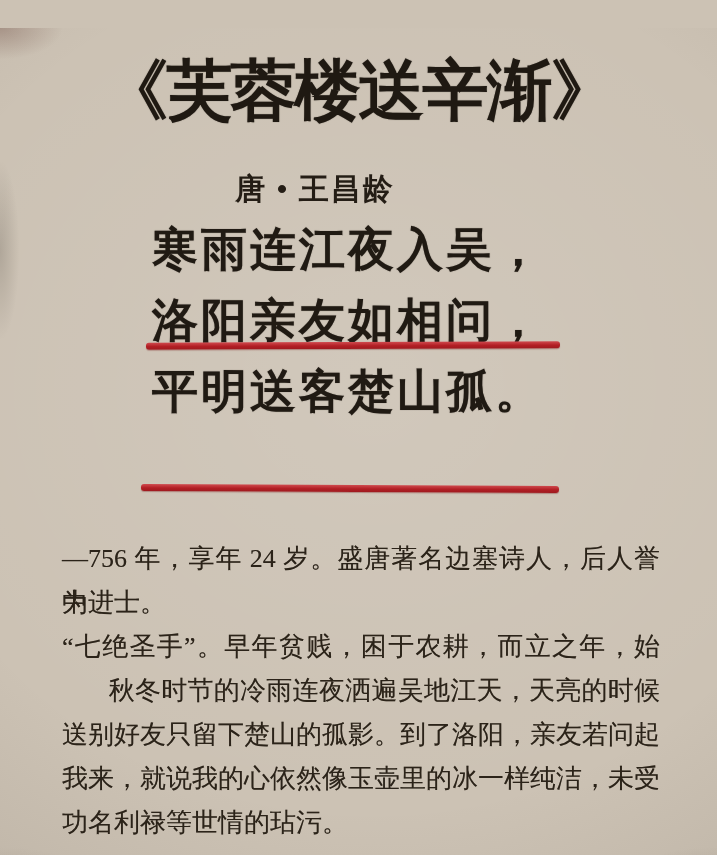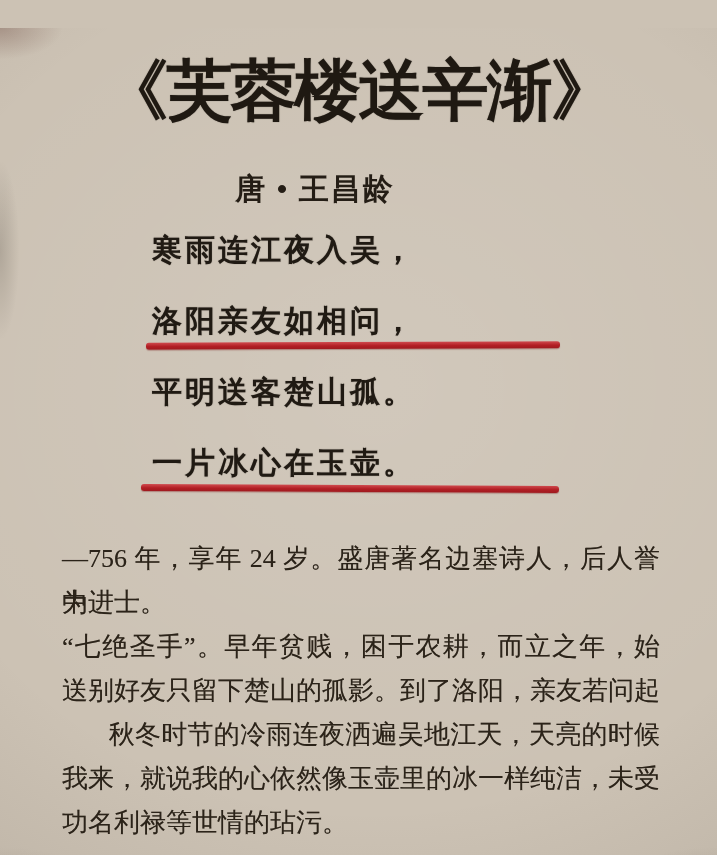--- a/index.html
+++ b/index.html
@@ -61,21 +61,21 @@
   .poem {
     position: absolute;
     top: 186px;
     left: 152px;
     font-weight: 700;
   }
   .poem-line {
     position: relative;
     height: 71px;
     line-height: 71px;
-    font-size: 30px;
+    font-size: 46px;
     letter-spacing: 3px;
     white-space: nowrap;
     color: #201a13;
     text-shadow: 0 0 1px rgba(32,26,19,0.5);
   }
   .red-underline {
     position: absolute;
     height: 7px;
     border-radius: 3px;
     background: linear-gradient(#cf4a4e, #b21e24 55%, #9e1a1f);
@@ -133,31 +133,30 @@
       <span>寒雨连江夜入吴，</span>
     </div>
     <div class="poem-line">
       <span>洛阳亲友如相问，</span>
       <div class="red-underline ul-3"></div>
     </div>
     <div class="poem-line">
       <span>平明送客楚山孤。</span>
     </div>
     <div class="poem-line">
-      <span>一片冰心在玉壶。</span>
       <div class="red-underline ul-4"></div>
     </div>
   </div>
 
   <div class="notes">
     <div>
       <div class="note-line j">—756 年，享年 24 岁。盛唐著名边塞诗人，后人誉为</div>
       <div class="note-line">中进士。</div>
       <div class="note-line j">“七绝圣手”。早年贫贱，困于农耕，而立之年，始</div>
     </div>
     <div>
+      <div class="note-line j indent">秋冬时节的冷雨连夜洒遍吴地江天，天亮的时候</div>
       <div class="note-line j">送别好友只留下楚山的孤影。到了洛阳，亲友若问起</div>
-      <div class="note-line j indent">秋冬时节的冷雨连夜洒遍吴地江天，天亮的时候</div>
       <div class="note-line j">我来，就说我的心依然像玉壶里的冰一样纯洁，未受</div>
       <div class="note-line">功名利禄等世情的玷污。</div>
     </div>
   </div>
 </div>
 
 </body></html>

